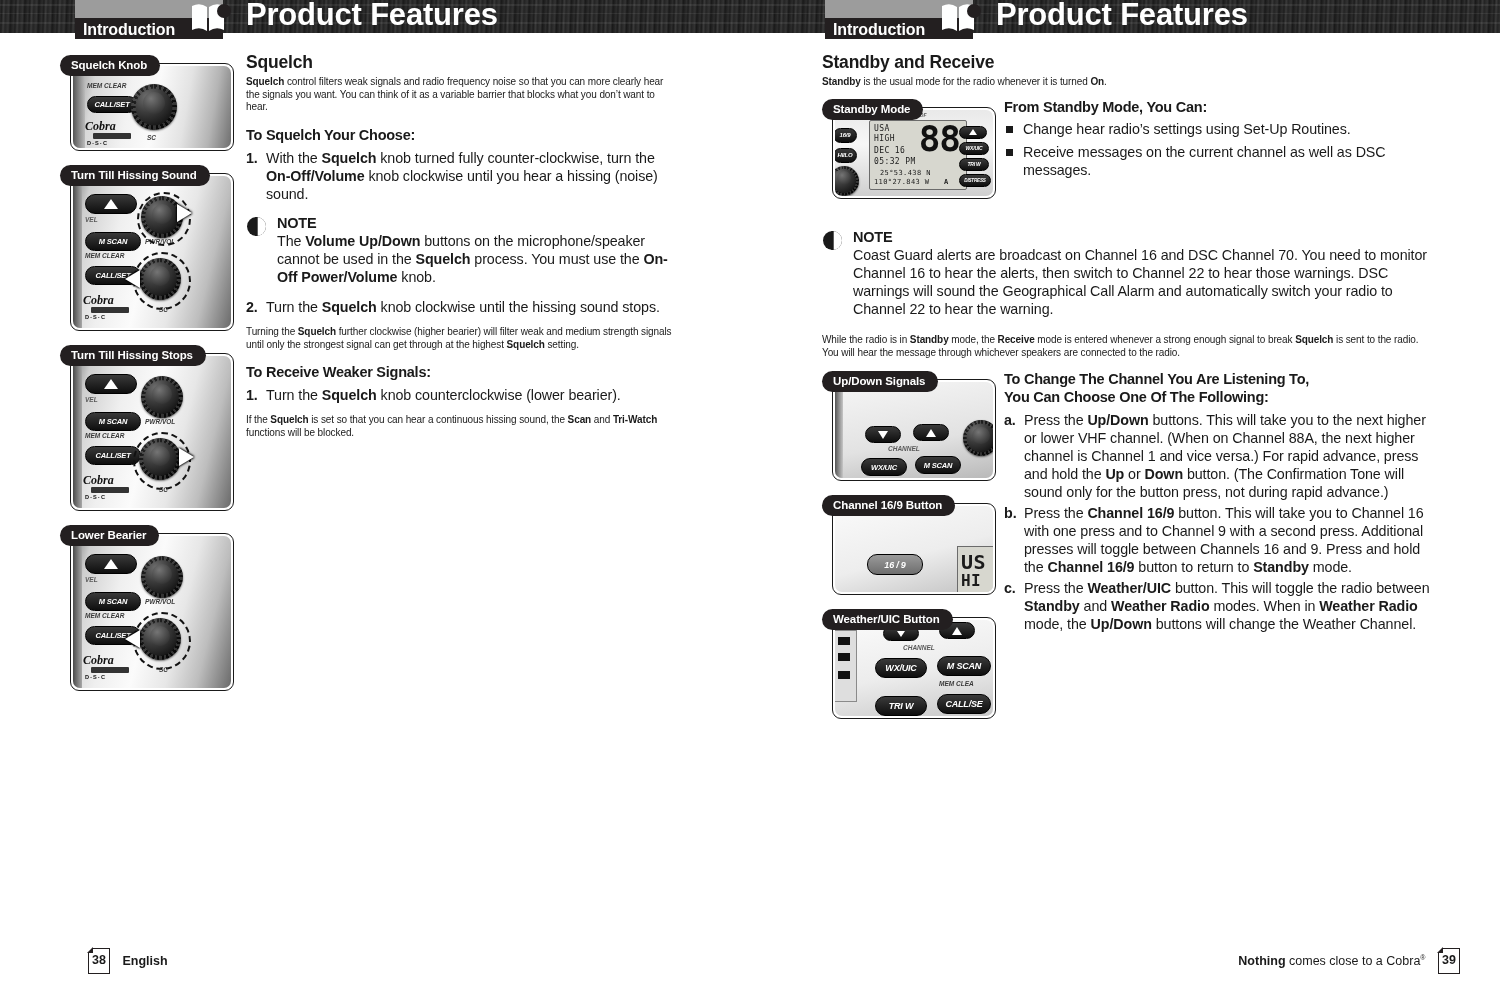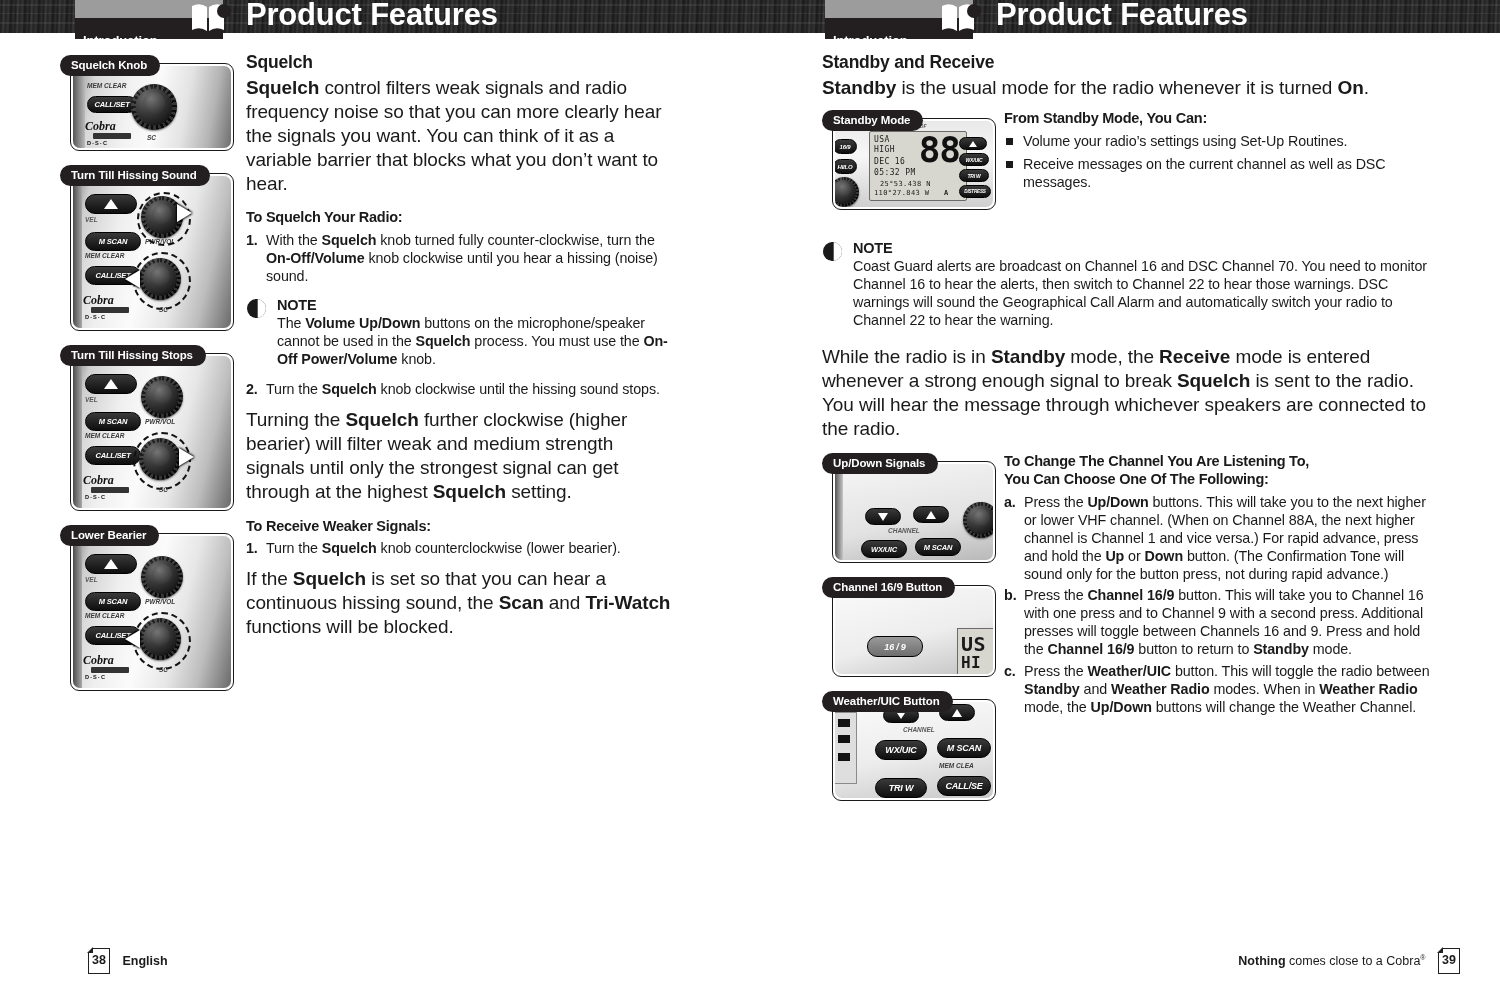--- a/index.html
+++ b/index.html
@@ -46,22 +46,22 @@
   .tab-grey {
     position: absolute; top: 0; left: 75px;
     width: 148px; height: 26px; background: #9c9c9c;
   }
   
   .tab-black {
     position: absolute; top: 18px; left: 75px;
     width: 148px; height: 21px; background: #231f20;
   }
   .tab-black .tab-label {
-    position: absolute; left: 8px; top: 15px;
-    font-size: 13px; font-weight: bold; color: #ffffff;
+    position: absolute; left: 8px; top: 3px;
+    font-size: 16px; font-weight: bold; color: #ffffff;
     letter-spacing: -0.1px;
     text-align: right;
   }
   
   .book-icon {
     position: absolute; top: 0px; left: 186px;
     width: 46px; height: 34px;
   }
 
   
@@ -199,21 +199,21 @@
   
   h2.sec {
     font-size: 17.5px; font-weight: bold; margin: 0 0 3px 0;
     letter-spacing: -0.2px;
   }
   h3.sub {
     font-size: 14.5px; font-weight: bold; margin: 13px 0 4px 0;
     letter-spacing: -0.25px; line-height: 1.22;
   }
   p.body {
-    font-size: 19px; line-height: 1.265; margin: 0 0 10px 0;
+    font-size: 10px; line-height: 1.265; margin: 0 0 10px 0;
     letter-spacing: -0.1px;
   }
   b { font-weight: bold; }
 
   .numlist { margin: 0 0 10px 0; padding: 0; list-style: none; }
   .numlist li {
     position: relative; padding-left: 20px;
     font-size: 14.3px; line-height: 1.265; margin-bottom: 3px;
     letter-spacing: -0.1px;
   }
@@ -404,21 +404,21 @@
         </div>
         <div class="fig-callout">Lower Bearier</div>
       </div>
 
     </div>
 
     <div class="col-text">
       <h2 class="sec">Squelch</h2>
       <p class="body"><b>Squelch</b> control filters weak signals and radio frequency noise so that you can more clearly hear the signals you want. You can think of it as a variable barrier that blocks what you don’t want to hear.</p>
 
-      <h3 class="sub">To Squelch Your Radio:</h3>
+      <h3 class="sub">To Squelch Your Choose:</h3>
       <ul class="numlist">
         <li>
           <span class="marker">1.</span>
           <span>With the <b>Squelch</b> knob turned fully counter-clockwise, turn the <b>On-Off/Volume</b> knob clockwise until you hear a hissing (noise) sound.</span>
         </li>
       </ul>
 
       <div class="note">
         <div class="note-icon">
           <svg width="21" height="21" viewBox="0 0 21 21">
@@ -513,21 +513,21 @@
               <div class="btn-pill" style="left:124px; top:48px; width:28px; height:11px; font-size:5px;">TRI W</div>
               <div class="btn-pill" style="left:124px; top:64px; width:30px; height:11px; font-size:4.6px;">DISTRESS</div>
             </div>
             <div class="fig-callout">Standby Mode</div>
           </div>
         </div>
 
         <div class="rp-txtcol" style="padding-left:6px;">
           <h3 class="sub" style="margin-top:8px;">From Standby Mode, You Can:</h3>
           <ul class="sqlist">
-            <li><span class="sq"></span><span>Volume your radio’s settings using Set-Up Routines.</span></li>
+            <li><span class="sq"></span><span>Change hear radio’s settings using Set-Up Routines.</span></li>
             <li><span class="sq"></span><span>Receive messages on the current channel as well as DSC messages.</span></li>
           </ul>
         </div>
       </div>
 
       <div class="note" style="margin-top:20px;">
         <div class="note-icon">
           <svg width="21" height="21" viewBox="0 0 21 21">
             <circle cx="10.5" cy="10.5" r="9.5" fill="#1a1a1a"></circle>
             <path d="M10.5 1 A9.5 9.5 0 0 1 10.5 20 Z" fill="#ffffff"></path>

